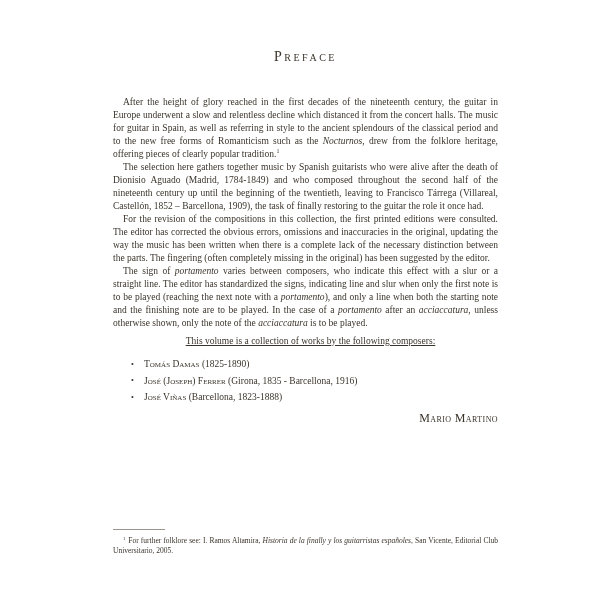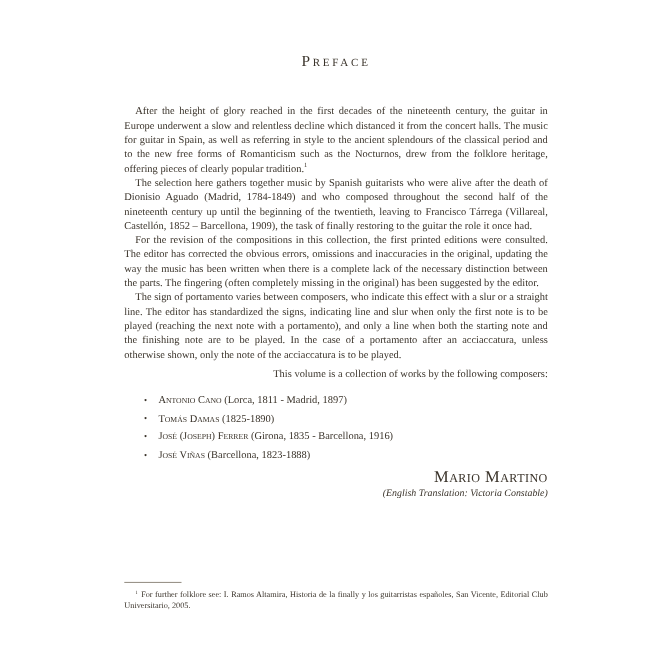--- a/index.html
+++ b/index.html
@@ -15,62 +15,60 @@
   .title{
     position:absolute;top:49px;left:113px;width:385px;margin:0;
     text-align:center;font-weight:normal;font-size:14px;
     font-variant:small-caps;letter-spacing:2.5px;color:#3a332a;
   }
   .textblock{
     position:absolute;top:96px;left:113px;width:385px;
     font-size:9.5px;line-height:13px;text-align:justify;
   }
   .para{margin:0;text-indent:10px;}
-  .intro{margin:5px 0 0 0;text-indent:10px;text-align:right;}
+  .intro{margin:5px 0 0 0;text-indent:10px;text-align:center;text-decoration:underline;}
   .composer-list{
     list-style:none;margin:8px 0 0 0;padding:0 0 0 18px;text-align:left;
   }
   .composer{line-height:16px;}
   .bullet{display:inline-block;width:13px;font-size:8px;vertical-align:0.5px;}
   .cname{font-variant:small-caps;}
   .signature{margin-top:5px;text-align:right;}
-  .sig-name{font-variant:small-caps;font-size:15px;line-height:14px;letter-spacing:0.4px;}
+  .sig-name{font-variant:small-caps;font-size:12px;line-height:14px;letter-spacing:0.4px;}
   .sig-translation{font-style:italic;font-size:9px;line-height:14px;}
   .footnote-area{position:absolute;top:529px;left:113px;width:385px;}
   .footnote-rule{width:52px;height:0;border-top:1px solid #9a948a;margin:0 0 6px 0;}
   .footnote{margin:0;font-size:7.5px;line-height:9.5px;text-align:justify;text-indent:10px;}
   .fnmark{margin-right:3px;}
-  .i{}
+  .i{font-style:italic;}
   .sup{vertical-align:super;font-size:0.62em;line-height:0;}
 </style>
 </head>
 <body>
 
 <div class="page">
 
   <h1 class="title">Preface</h1>
 
   <div class="textblock">
     <p class="para"><span>After the height of glory reached in the first decades of the nineteenth century, the guitar in Europe underwent a slow and relentless decline which distanced it from the concert halls. The music for guitar in Spain, as well as referring in style to the ancient splendours of the classical period and to the new free forms of Romanticism such as the </span><span class="i">Nocturnos</span><span>, drew from the folklore heritage, offering pieces of clearly popular tradition.</span><span class="sup">1</span></p>
     <p class="para"><span>The selection here gathers together music by Spanish guitarists who were alive after the death of Dionisio Aguado (Madrid, 1784-1849) and who composed throughout the second half of the nineteenth century up until the beginning of the twentieth, leaving to Francisco Tárrega (Villareal, Castellón, 1852 – Barcellona, 1909), the task of finally restoring to the guitar the role it once had.</span></p>
     <p class="para"><span>For the revision of the compositions in this collection, the first printed editions were consulted. The editor has corrected the obvious errors, omissions and inaccuracies in the original, updating the way the music has been written when there is a complete lack of the necessary distinction between the parts. The fingering (often completely missing in the original) has been suggested by the editor.</span></p>
     <p class="para"><span>The sign of </span><span class="i">portamento</span><span> varies between composers, who indicate this effect with a slur or a straight line. The editor has standardized the signs, indicating line and slur when only the first note is to be played (reaching the next note with a </span><span class="i">portamento</span><span>), and only a line when both the starting note and the finishing note are to be played. In the case of a </span><span class="i">portamento</span><span> after an </span><span class="i">acciaccatura</span><span>, unless otherwise shown, only the note of the </span><span class="i">acciaccatura</span><span> is to be played.</span></p>
 
     <p class="intro">This volume is a collection of works by the following composers:</p>
 
     <ul class="composer-list">
-      <li class="composer"><span class="bullet">•</span><span class="cname">Antonio Cano</span><span class="cdetails"> (Lorca, 1811 - Madrid, 1897)</span></li>
       <li class="composer"><span class="bullet">•</span><span class="cname">Tomás Damas</span><span class="cdetails"> (1825-1890)</span></li>
       <li class="composer"><span class="bullet">•</span><span class="cname">José (Joseph) Ferrer</span><span class="cdetails"> (Girona, 1835 - Barcellona, 1916)</span></li>
       <li class="composer"><span class="bullet">•</span><span class="cname">José Viñas</span><span class="cdetails"> (Barcellona, 1823-1888)</span></li>
     </ul>
 
     <div class="signature">
       <div class="sig-name">Mario Martino</div>
-      <div class="sig-translation">(English Translation: Victoria Constable)</div>
     </div>
   </div>
 
   <div class="footnote-area">
     <div class="footnote-rule"></div>
     <p class="footnote"><span class="sup fnmark">1</span><span><span>For further folklore see: I. Ramos Altamira, </span><span class="i">Historia de la finally y los guitarristas españoles</span><span>, San Vicente, Editorial Club Universitario, 2005.</span></span></p>
   </div>
 
 </div>
 

